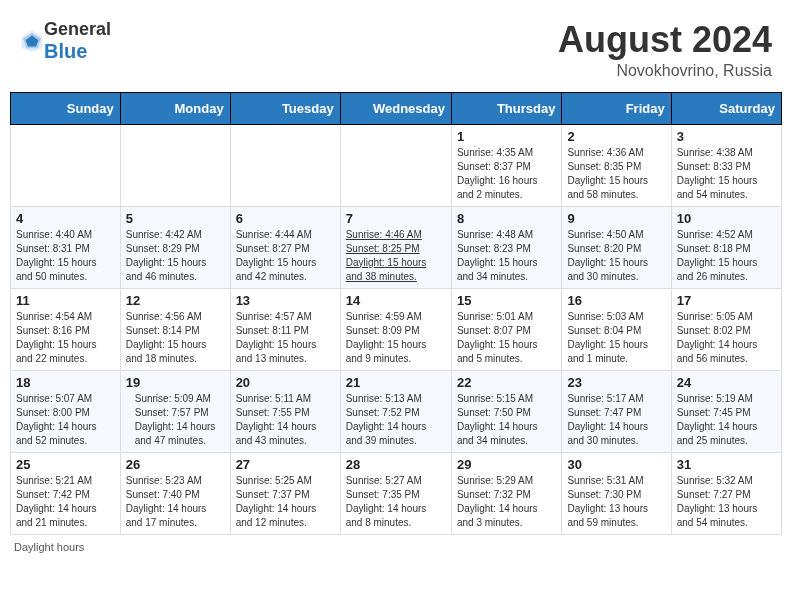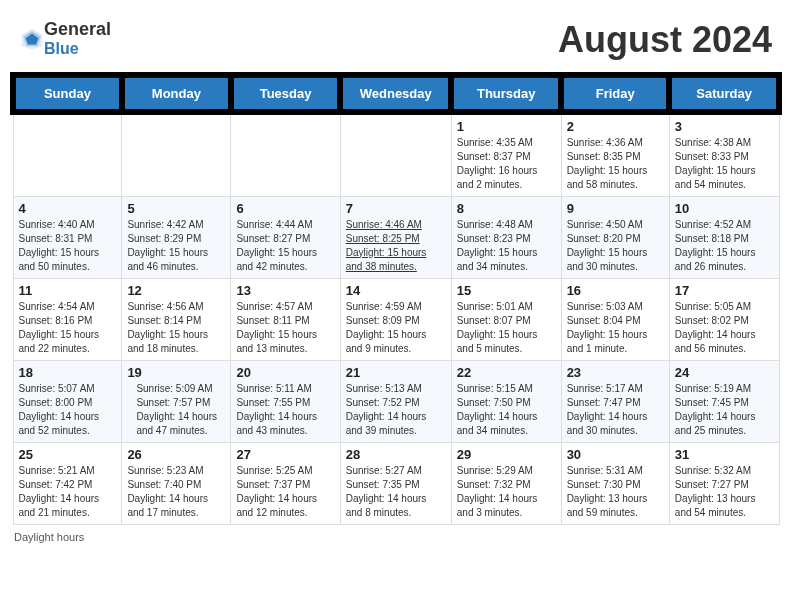--- a/index.html
+++ b/index.html
@@ -20,21 +20,21 @@
       display: flex;
       align-items: center;
     }
     .logo-text-general {
       font-size: 18px;
       font-weight: bold;
       color: #333;
       line-height: 1.1;
     }
     .logo-text-blue {
-      font-size: 16px;
+      font-size: 20px;
       font-weight: bold;
       color: #2a7abf;
       line-height: 1.1;
     }
     .logo-icon {
       width: 24px;
       height: 24px;
     }
     .title-area {
       text-align: right;
@@ -55,22 +55,22 @@
       width: 100%;
       border-collapse: collapse;
       margin-top: 4px;
     }
     .calendar-table th {
       background: #2a7abf;
       color: #fff;
       font-size: 13px;
       font-weight: bold;
       padding: 8px 6px;
-      text-align: center;
-      border: 6px solid #000000;
+      text-align: right;
+      border: 1px solid #000000;
     }
     .calendar-table td {
       vertical-align: top;
       border: 1px solid #ddd;
       padding: 4px 5px;
       font-size: 10.5px;
       color: #333;
       min-height: 80px;
       width: 113px;
       background: #fff;
@@ -112,20 +112,21 @@
     </svg>
     <div>
       <div style="display:flex; flex-direction:column; line-height:1.15;">
         <span class="logo-text-general">General</span>
         <span class="logo-text-blue">Blue</span>
       </div>
     </div>
   </div>
   <div class="title-area">
     <div class="month-year">August 2024</div>
+    <div class="location">Novokhovrino, Russia</div>
   </div>
 </div>
 
 <table class="calendar-table">
   <thead>
     <tr>
     <th>Sunday</th>
         <th>Monday</th>
         <th>Tuesday</th>
         <th>Wednesday</th>

